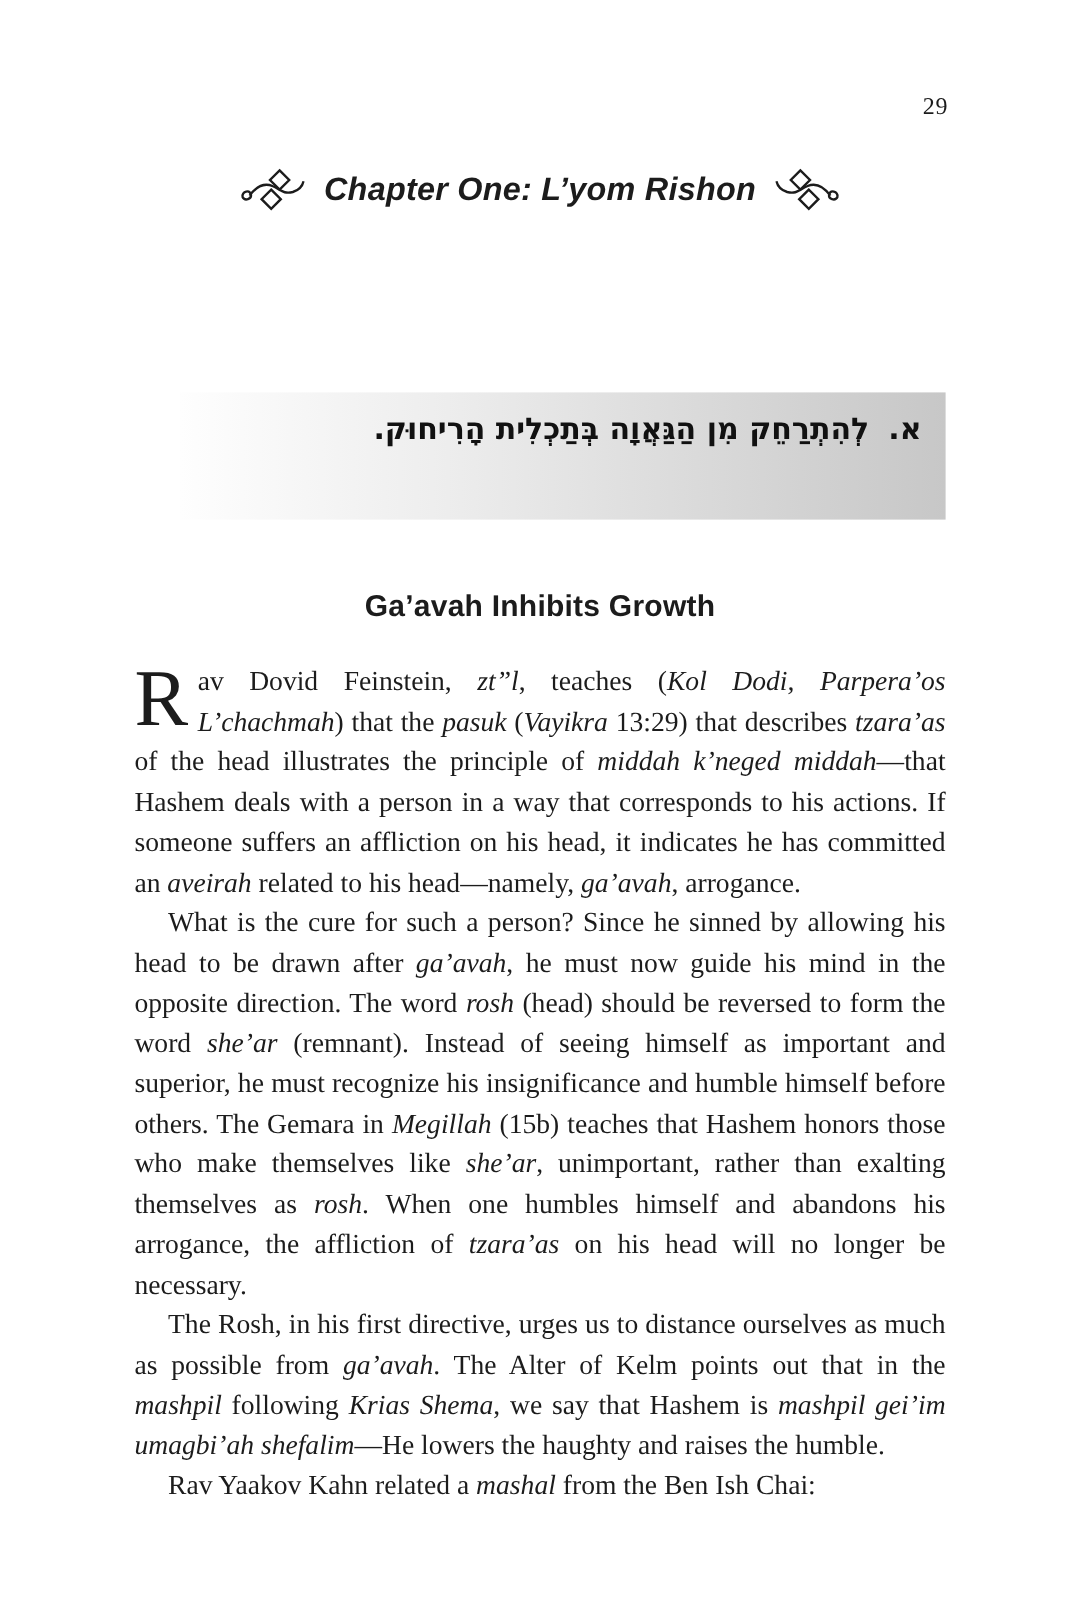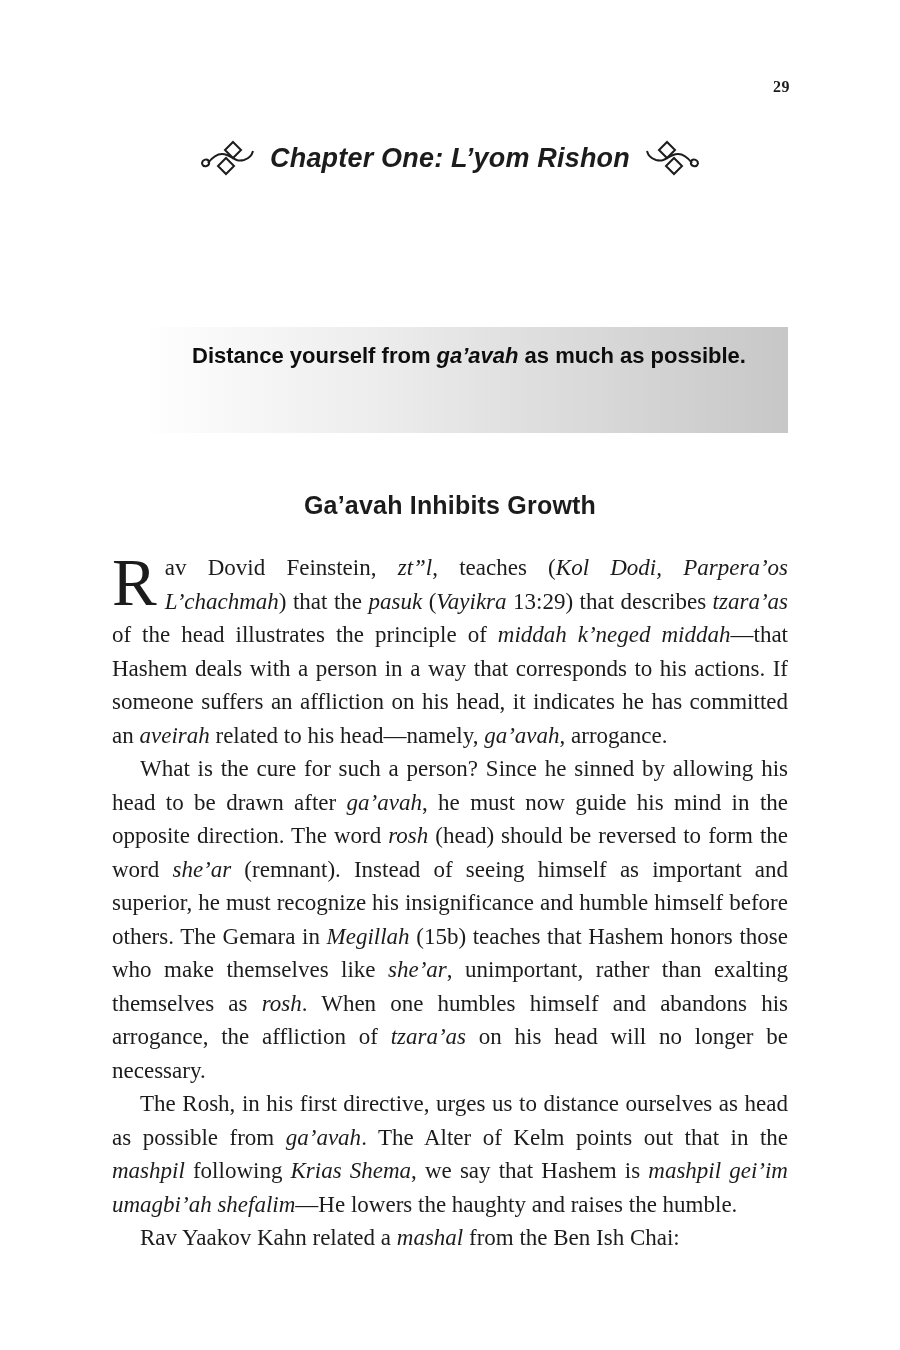--- a/index.html
+++ b/index.html
@@ -7,22 +7,22 @@
     width: 900px; height: 1350px;
     background: #ffffff;
     font-family: "Liberation Serif", serif;
     color: #1c1c1c;
     position: relative;
     overflow: hidden;
   }
   .page-number {
     position: absolute;
     top: 78px; right: 110px;
-    font-size: 16px;
-    font-weight: bold;
+    font-size: 20px;
+    font-weight: normal;
     letter-spacing: 0.5px;
   }
   .chapter-heading {
     position: absolute;
     top: 140px; left: 0; right: 0;
     display: flex;
     align-items: center;
     justify-content: center;
     gap: 16px;
   }
@@ -108,25 +108,27 @@
     <svg class="ornament flip" viewBox="0 0 54 36" aria-hidden="true">
       <g fill="none" stroke="#1c1c1c" stroke-width="2">
         <polygon points="33,2 41,10 33,18 25,10"></polygon>
         <polygon points="26,18 34,26 26,34 18,26"></polygon>
         <path d="M2,24 C2,19 8,18 9,22 C10,26 4,28 2,24 M8,23 C14,15 20,12 27,15 C34,18 36,22 44,20 C49,18.5 52,15 53,11"></path>
       </g>
     </svg>
   </div>
 
   <div class="directive-box">
-    <div class="english-line"><span>Distance yourself from </span><i>ga’avah</i><span> as much as possible.</span></div>
+    <div class="hebrew-line">
+      <span class="hebrew-marker">א.</span><span>לְהִתְרַחֵק מִן הַגַּאֲוָה בְּתַכְלִית הָרִיחוּק.</span>
+    </div>
   </div>
 
   <div class="section-heading">Ga’avah Inhibits Growth</div>
 
   <div class="body-text">
     <p><span class="drop-cap">R</span><span>av Dovid Feinstein, </span><i>zt”l</i><span>, teaches (</span><i>Kol Dodi, Parpera’os L’chachmah</i><span>) that the </span><i>pasuk</i><span> (</span><i>Vayikra</i><span> 13:29) that describes </span><i>tzara’as</i><span> of the head illustrates the principle of </span><i>middah k’neged middah</i><span>—that Hashem deals with a person in a way that corresponds to his actions. If someone suffers an affliction on his head, it indicates he has committed an </span><i>aveirah</i><span> related to his head—namely, </span><i>ga’avah</i><span>, arrogance.</span></p>
     <p class="indent"><span>What is the cure for such a person? Since he sinned by allowing his head to be drawn after </span><i>ga’avah</i><span>, he must now guide his mind in the opposite direction. The word </span><i>rosh</i><span> (head) should be reversed to form the word </span><i>she’ar</i><span> (remnant). Instead of seeing himself as important and superior, he must recognize his insignificance and humble himself before others. The Gemara in </span><i>Megillah</i><span> (15b) teaches that Hashem honors those who make themselves like </span><i>she’ar</i><span>, unimportant, rather than exalting themselves as </span><i>rosh</i><span>. When one humbles himself and abandons his arrogance, the affliction of </span><i>tzara’as</i><span> on his head will no longer be necessary.</span></p>
-    <p class="indent"><span>The Rosh, in his first directive, urges us to distance ourselves as head as possible from </span><i>ga’avah</i><span>. The Alter of Kelm points out that in the </span><i>mashpil</i><span> following </span><i>Krias Shema</i><span>, we say that Hashem is </span><i>mashpil gei’im umagbi’ah shefalim</i><span>—He lowers the haughty and raises the humble.</span></p>
+    <p class="indent"><span>The Rosh, in his first directive, urges us to distance ourselves as much as possible from </span><i>ga’avah</i><span>. The Alter of Kelm points out that in the </span><i>mashpil</i><span> following </span><i>Krias Shema</i><span>, we say that Hashem is </span><i>mashpil gei’im umagbi’ah shefalim</i><span>—He lowers the haughty and raises the humble.</span></p>
     <p class="indent"><span>Rav Yaakov Kahn related a </span><i>mashal</i><span> from the Ben Ish Chai:</span></p>
   </div>
 
 </div>
 
 </body></html>

